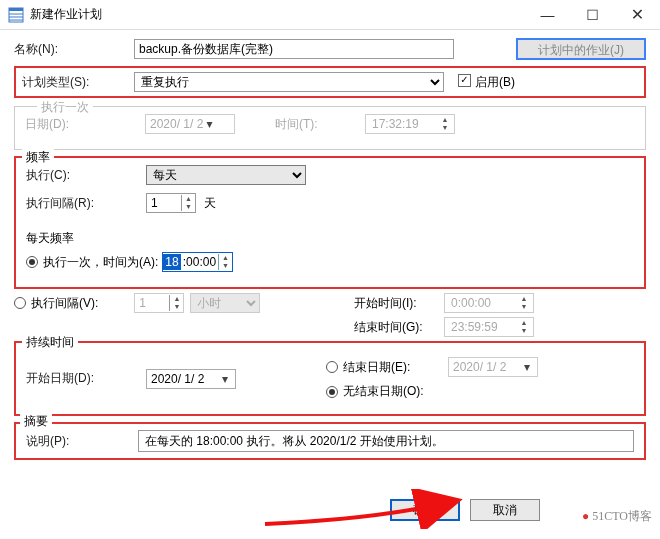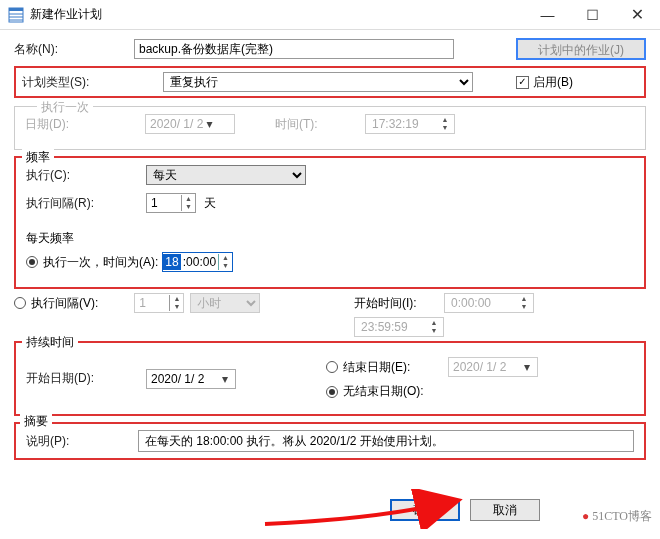--- a/index.html
+++ b/index.html
@@ -7,24 +7,24 @@
 .titlebar { height: 30px; display: flex; align-items: center; padding: 0 0 0 8px; border-bottom: 1px solid #ddd; background: #fff; }
 .titlebar .icon { width: 16px; height: 16px; margin-right: 6px; }
 .titlebar .title { flex: 1; font-size: 12px; }
 .titlebar .win-btn { width: 45px; height: 30px; display: flex; align-items: center; justify-content: center; font-size: 14px; color: #333; cursor: default; }
 .titlebar .win-btn.close { font-size: 16px; }
 .content { padding: 8px 14px 0 14px; }
 .row { display: flex; align-items: center; margin-bottom: 6px; min-height: 22px; }
 .label { width: 120px; color: #222; }
 .input-name { flex: 1; max-width: 320px; height: 20px; border: 1px solid #999; padding: 0 4px; font-size: 12px; background: #fff; }
 .btn-plan { width: 130px; height: 22px; background: #e4e4e4; border: 2px solid #3b82f6; color: #888; text-align: center; line-height: 20px; margin-left: auto; }
-.highlight-row { border: 2px solid #d33; padding: 4px 6px; display: flex; align-items: center; margin-bottom: 8px; gap: 29px; }
+.highlight-row { border: 2px solid #d33; padding: 4px 6px; display: flex; align-items: center; margin-bottom: 8px; }
 .highlight-row .label { width: 112px; }
 .plan-type-select { flex: 1; max-width: 310px; height: 20px; border: 1px solid #999; background: #fff; font-size: 12px; padding: 0 2px; }
-.enable-wrap { display: flex; align-items: center; margin-left: 14px; }
+.enable-wrap { display: flex; margin-left: 14px; }
 .chk { width: 13px; height: 13px; border: 1px solid #666; display: inline-flex; align-items: center; justify-content: center; margin-right: 4px; background: #fff; }
 .chk.checked::after { content: "✓"; font-size: 10px; line-height: 1; }
 .groupbox { border: 1px solid #ccc; padding: 6px 10px 8px 10px; margin-bottom: 6px; position: relative; }
 .groupbox .legend { position: absolute; top: -8px; left: 22px; background: #fff; padding: 0 4px; color: #444; }
 .disabled-group .legend, .disabled-group .label, .disabled-group .txt { color: #aaa; }
 .date-ctl, .time-ctl, .spin-ctl, .combo-ctl { height: 20px; border: 1px solid #aaa; background: #fff; display: inline-flex; align-items: center; font-size: 12px; }
 .date-ctl { width: 90px; padding: 0 4px; }
 .date-ctl .dd { width: 12px; text-align: center; color: #444; }
 .time-ctl { width: 90px; padding: 0 2px; }
 .time-ctl .spin { width: 14px; display: flex; flex-direction: column; margin-left: auto; }
@@ -174,20 +174,21 @@
         <span class="spin">
             <span class="spin-tri">▲</span>
             <span class="spin-tri">▼</span>
           </span>
       </span>
     </div>
   </div>
   <div class="intv-row">
     <div class="left"></div>
     <div class="rcol">
+      <span class="rlabel">结束时间(G):</span>
       <span class="time-ctl disabled-el">
         <span style="padding:0 4px;color:#aaa;">23:59:59</span>
         <span class="spin">
             <span class="spin-tri">▲</span>
             <span class="spin-tri">▼</span>
           </span>
       </span>
     </div>
   </div>
 

